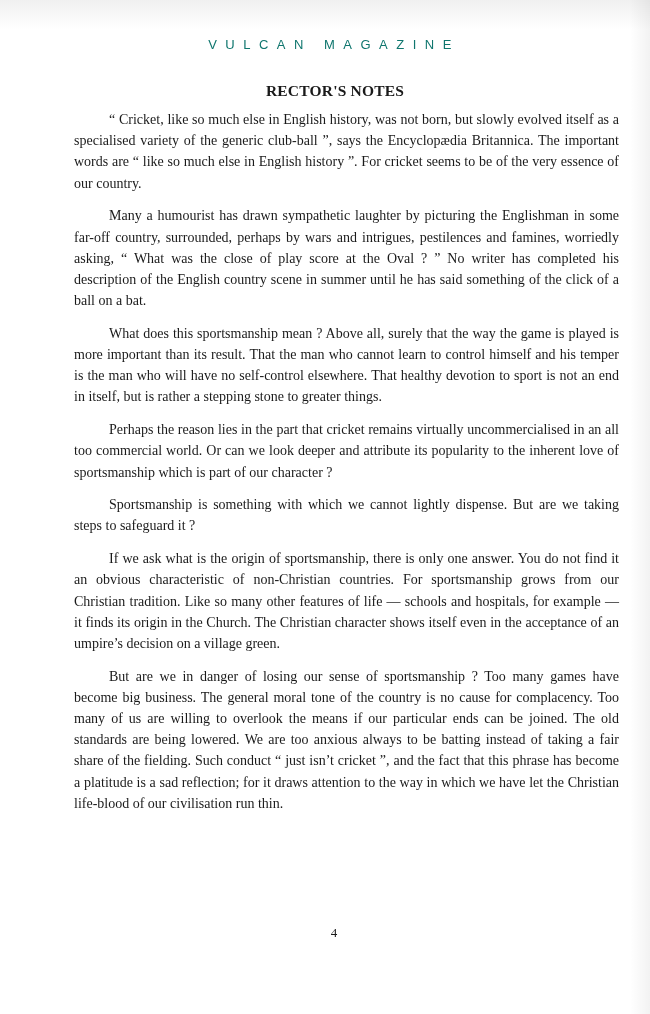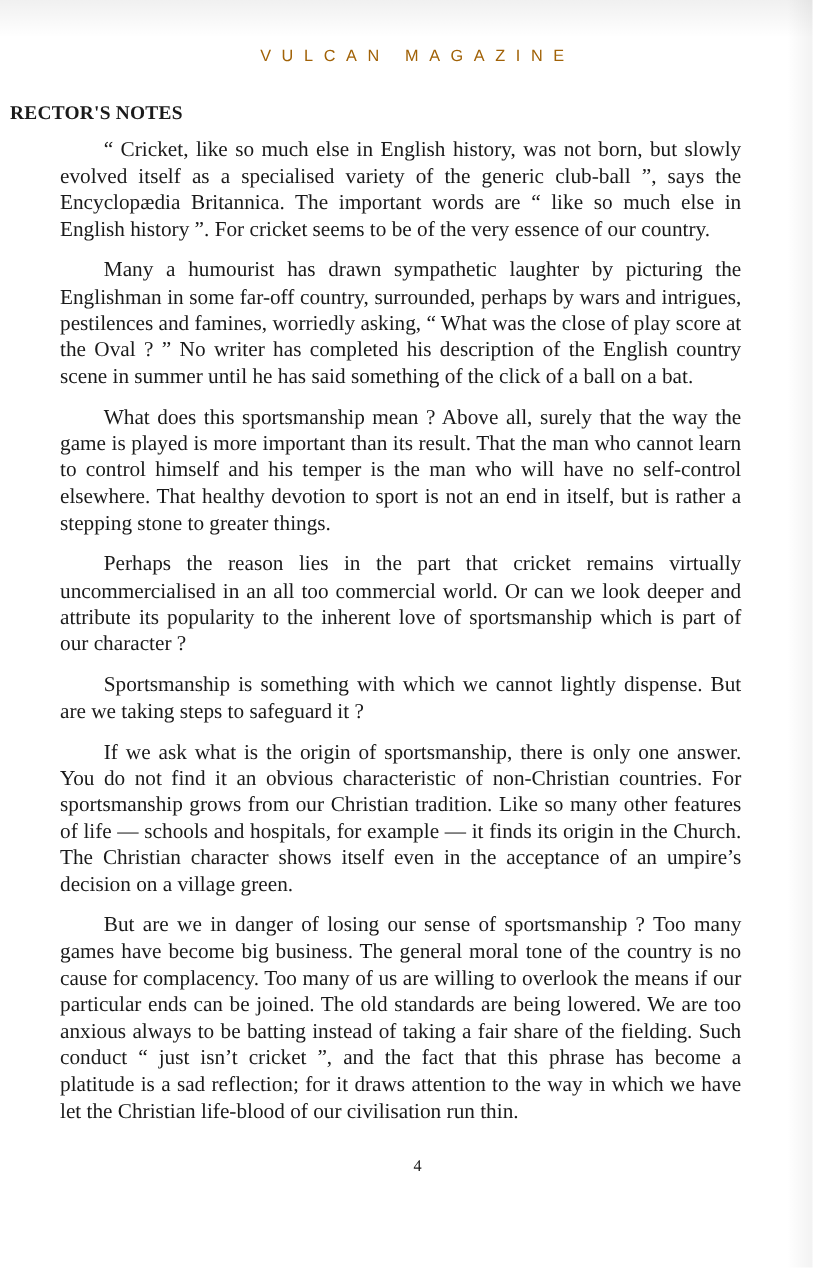--- a/index.html
+++ b/index.html
@@ -25,42 +25,42 @@
     }
     .running-head {
       position: absolute;
       top: 37px;
       left: 0;
       width: 650px;
       text-align: center;
       font-family: "Liberation Sans", "DejaVu Sans", sans-serif;
       font-size: 13px;
       letter-spacing: 8.5px;
-      color: #a16207;
+      color: #0f766e;
       padding-left: 18px;
       box-sizing: border-box;
     }
     .title {
       position: absolute;
       top: 82px;
       left: 0;
       width: 650px;
-      text-align: left;
+      text-align: center;
       font-weight: bold;
       font-size: 15.5px;
       letter-spacing: 0.2px;
-      padding-left: 8px;
+      padding-left: 20px;
       box-sizing: border-box;
     }
     .body-text {
       position: absolute;
       top: 109px;
-      left: 48px;
+      left: 74px;
       width: 545px;
-      font-size: 17px;
+      font-size: 14px;
       line-height: 21.2px;
       text-align: justify;
     }
     .body-text p {
       margin: 0 0 11.5px 0;
       text-indent: 35px;
     }
     .page-number {
       position: absolute;
       top: 925px;

